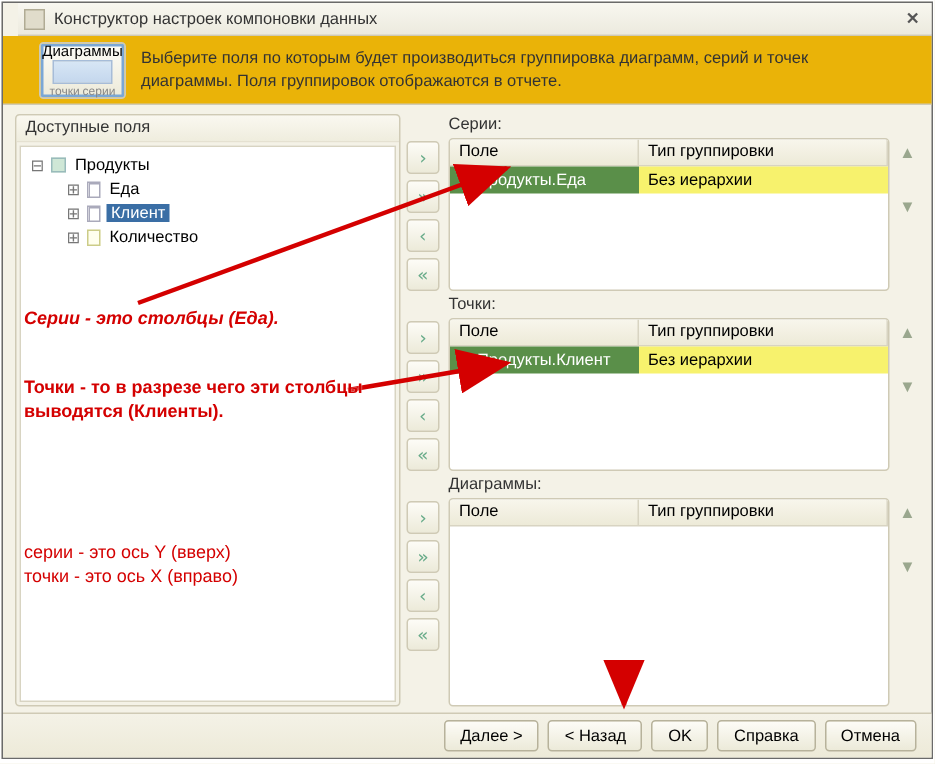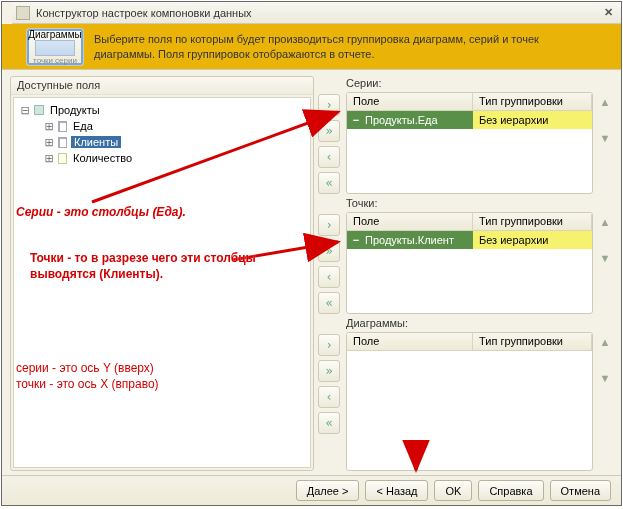--- a/index.html
+++ b/index.html
@@ -56,21 +56,21 @@
     width: 40px; height: 18px;
     background: linear-gradient(#d7e6f5,#c4d7ed);
     border: 1px solid #a6bcd8;
   }
   .hint { flex:1; font-size: 11px; color: #333; padding-top:4px; line-height:1.35; }
   .body {
     flex:1; display:flex; position: relative;
     padding: 6px 8px 4px 8px; gap: 4px;
   }
   .left {
-    width: 304px;
+    width: 257px;
     display:flex; flex-direction:column;
     position: relative;
   }
   .panel {
     border: 1px solid #cfcab5; border-radius: 3px;
     background: #f4f2e7;
   }
   .panel-header {
     height: 18px;
     padding: 2px 6px;
@@ -190,32 +190,32 @@
             <span class="lbl">Продукты</span>
           </div>
           <div class="tree-item d2">
             <span class="tw">⊞</span>
             <span class="fld"></span>
             <span class="lbl">Еда</span>
           </div>
           <div class="tree-item d2 sel">
             <span class="tw">⊞</span>
             <span class="fld"></span>
-            <span class="lbl">Клиенты</span>
+            <span class="lbl">Клиент</span>
           </div>
           <div class="tree-item d2">
             <span class="tw">⊞</span>
             <span style="width:9px;height:11px;background:#ffe;border:1px solid #cc8;"></span>
             <span class="lbl">Количество</span>
           </div>
         </div>
       </div>
 
       <div class="ann" style="left:6px; top:128px;font-style:italic;">Серии - это столбцы (Еда).</div>
-      <div class="ann" style="left:20px; top:174px; white-space:pre;">Точки - то в разрезе чего эти столбцы
+      <div class="ann" style="left:6px; top:174px; white-space:pre;">Точки - то в разрезе чего эти столбцы
 выводятся (Клиенты).</div>
       <div class="ann" style="left:6px; top:284px; white-space:pre; font-weight:normal;">серии - это ось Y (вверх)
 точки - это ось X (вправо)</div>
     </div>
 
     <div class="right">
 
       <div class="group">
         <div class="gcap" style="padding-left:28px;">Серии:</div>
         <div class="grow">

